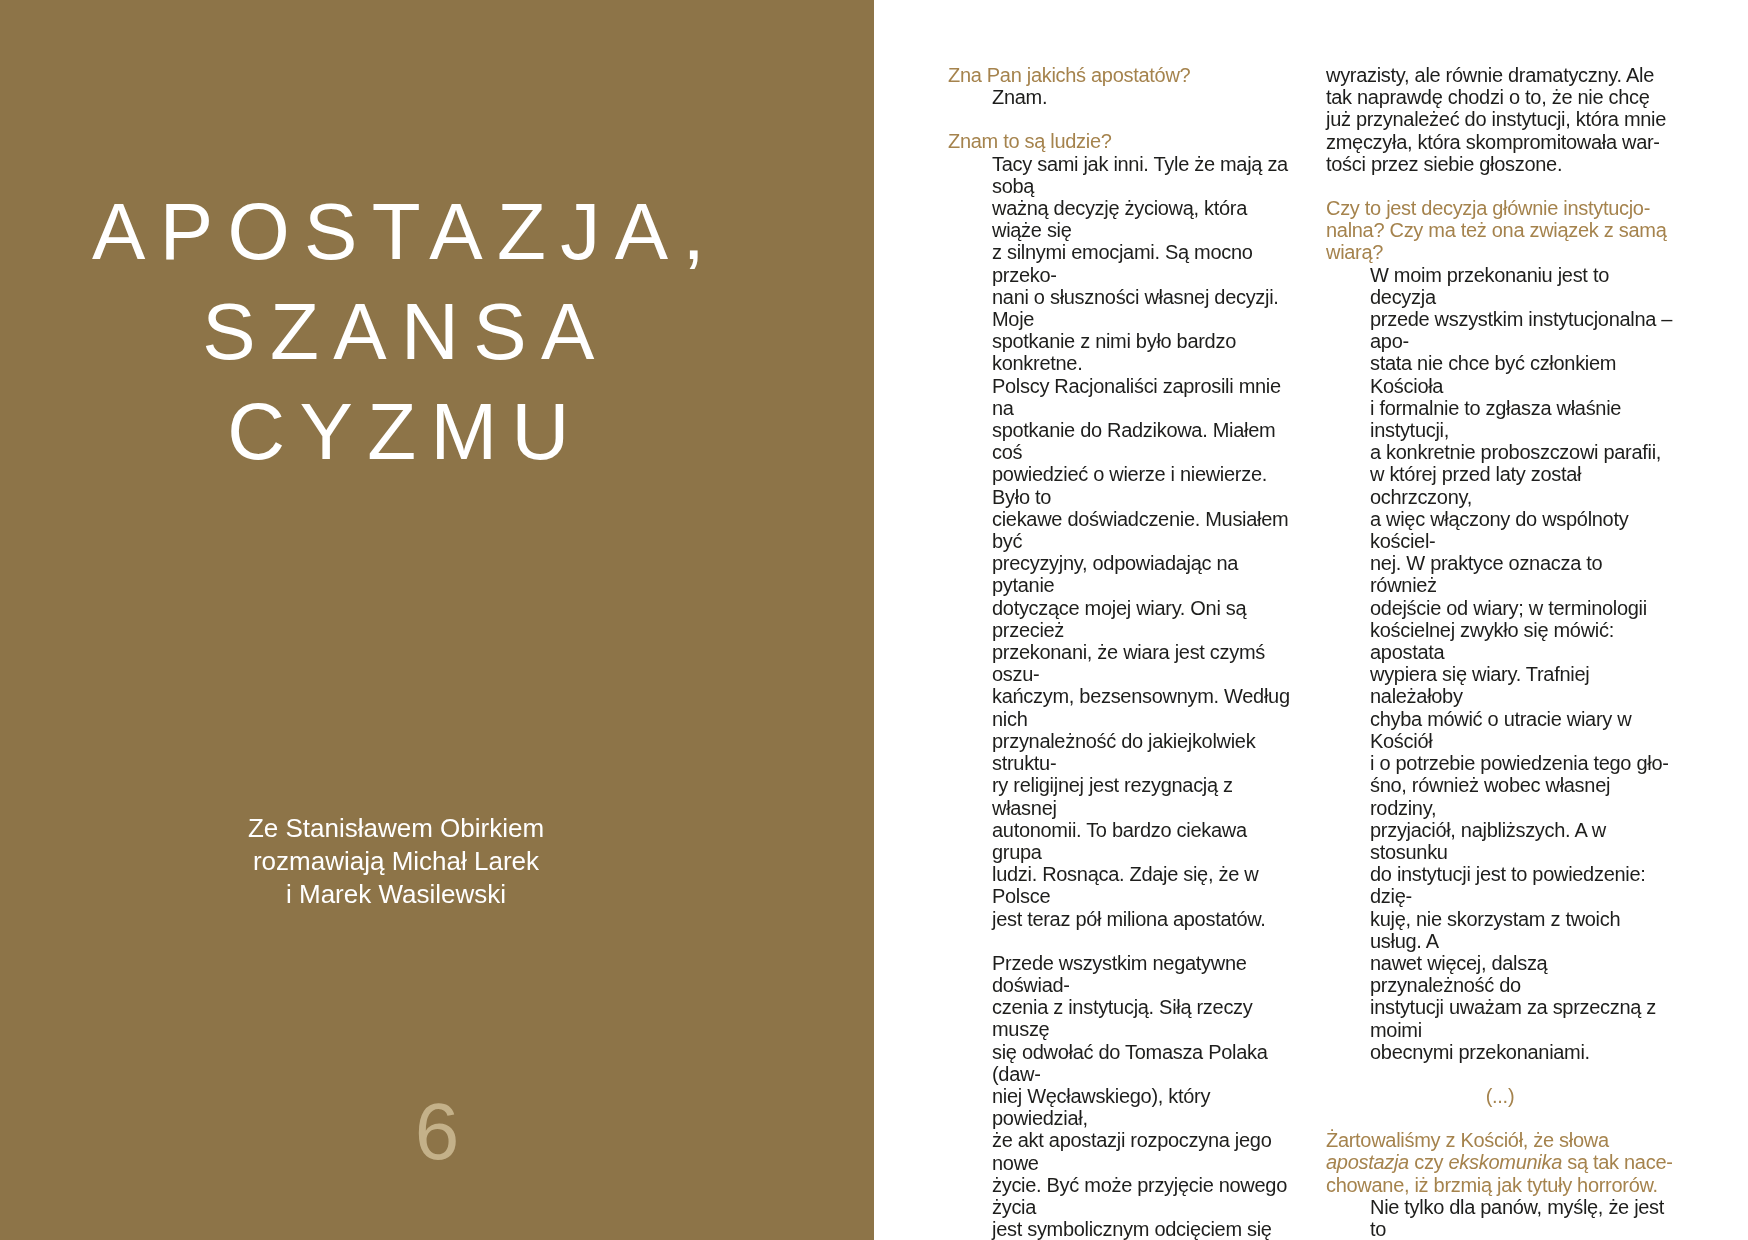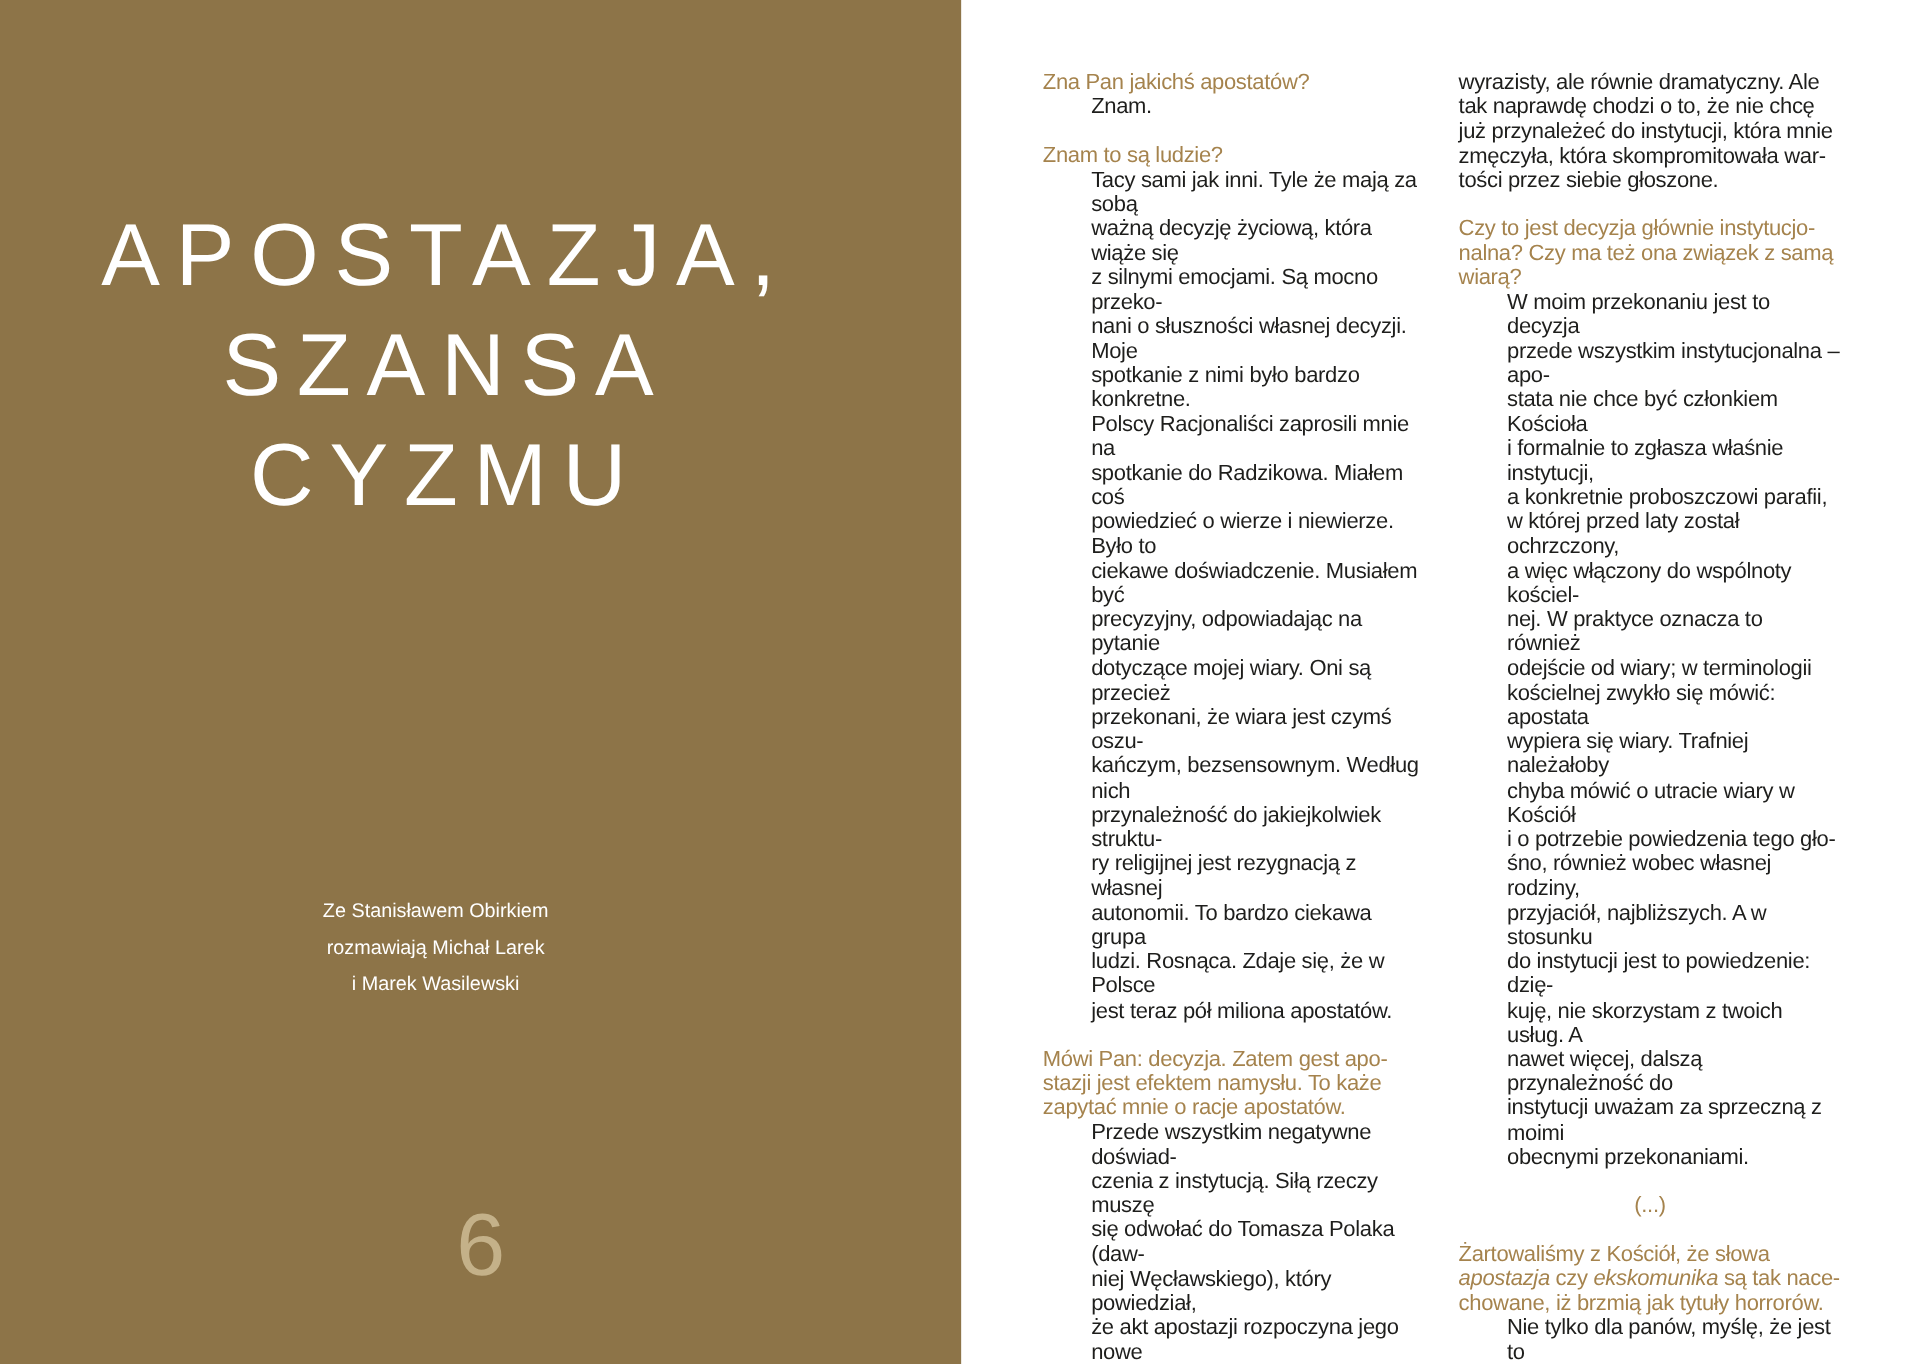--- a/index.html
+++ b/index.html
@@ -28,21 +28,21 @@
     font-weight: 400;
     letter-spacing: 0.18em;
   }
   .title .t-line { white-space: nowrap; margin-left: 19px; }
   .subtitle {
     position: absolute;
     top: 812px; left: 0;
     width: 792px;
     text-align: center;
     color: #ffffff;
-    font-size: 18px;
+    font-size: 26px;
     line-height: 33px;
     white-space: pre-line;
   }
   .pn-left {
     position: absolute;
     top: 1092px; left: 0;
     width: 874px;
     text-align: center;
     color: #C4B189;
     font-size: 80px;
@@ -115,23 +115,20 @@
 dotyczące mojej wiary. Oni są przecież
 przekonani, że wiara jest czymś oszu-
 kańczym, bezsensownym. Według nich
 przynależność do jakiejkolwiek struktu-
 ry religijnej jest rezygnacją z własnej
 autonomii. To bardzo ciekawa grupa
 ludzi. Rosnąca. Zdaje się, że w Polsce
 jest teraz pół miliona apostatów.</div>
       </div>
       <div class="qa-block">
-        <div class="question">Mówi Pan: decyzja. Zatem gest apo-
-stazji jest efektem namysłu. To każe
-zapytać mnie o racje apostatów.</div>
         <div class="answer">Przede wszystkim negatywne doświad-
 czenia z instytucją. Siłą rzeczy muszę
 się odwołać do Tomasza Polaka (daw-
 niej Węcławskiego), który powiedział,
 że akt apostazji rozpoczyna jego nowe
 życie. Być może przyjęcie nowego życia
 jest symbolicznym odcięciem się od
 tamtej przynależności instytucjonalnej.
 W jego przypadku sens apostazji jest
 szczególnie wyrazisty. W innych przy-

